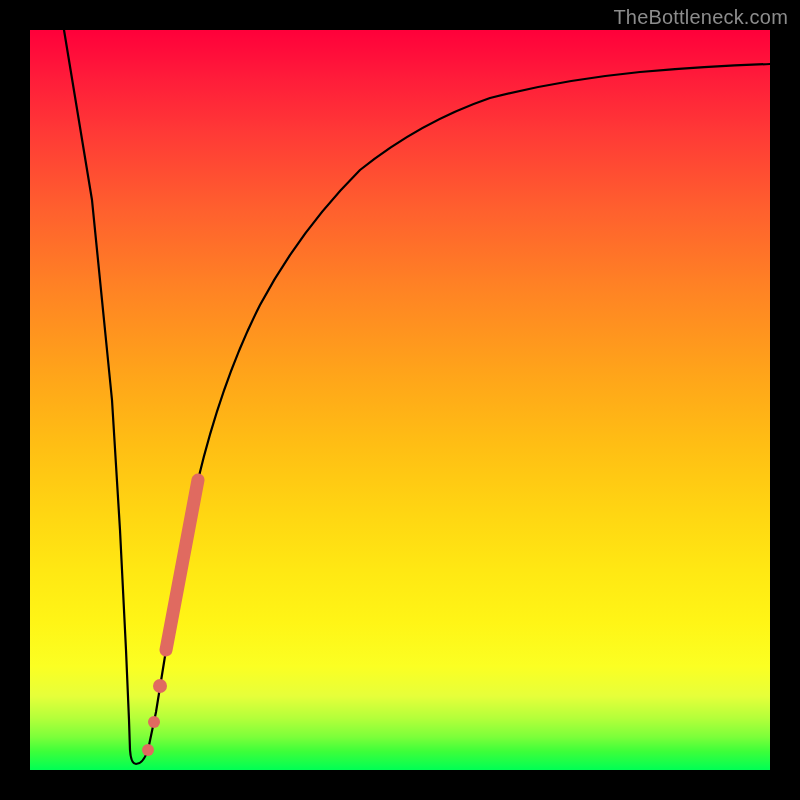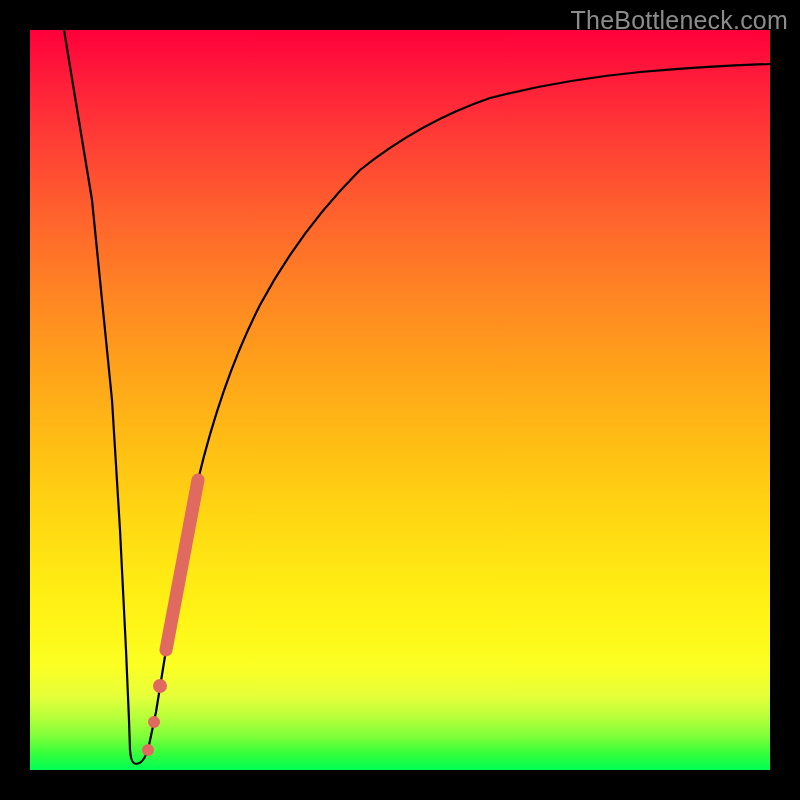--- a/index.html
+++ b/index.html
@@ -60,21 +60,21 @@
   }
   .marker {
     fill: #e06a60;
     stroke: none;
   }
   .attribution {
     position: absolute;
     top: 6px;
     right: 12px;
     color: #8c8c8c;
-    font-size: 25px;
+    font-size: 20px;
     font-weight: 400;
     letter-spacing: 0.2px;
     user-select: none;
   }
 </style>
 </head>
 <body>
 
 <div class="frame">
 

